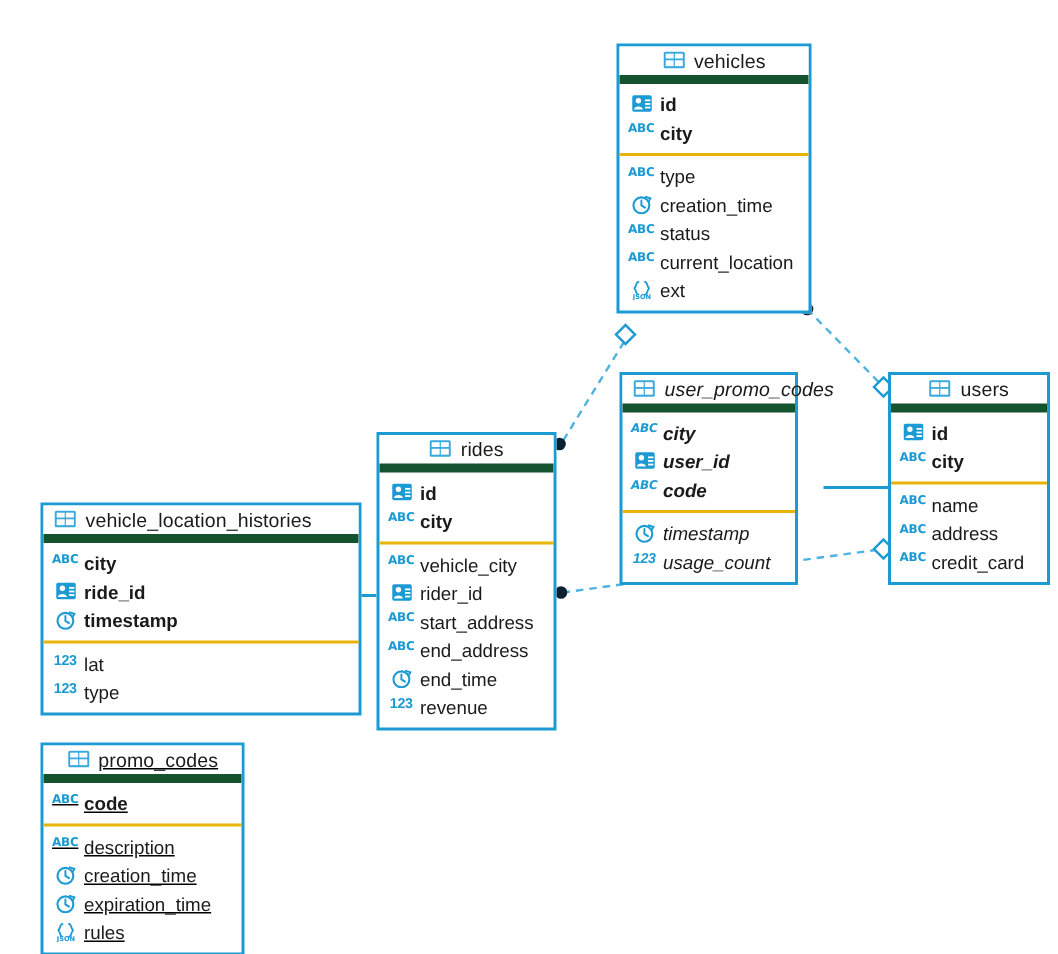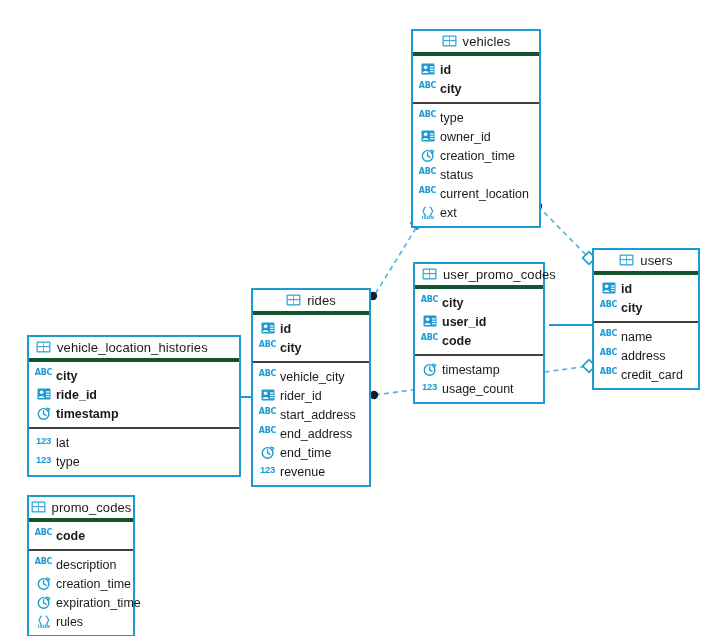--- a/index.html
+++ b/index.html
@@ -37,21 +37,21 @@
   .entity {
     position: absolute;
     z-index: 2;
     background: #ffffff;
     border: 2px solid #1b9ad4;
     box-sizing: border-box;
     box-shadow: 0 0 0 0 rgba(0,0,0,0);
   }
 
   .entity-header {
-    border-bottom: 4px solid #14532d;
+    border-bottom: 6px solid #14532d;
     background: #ffffff;
     height: 25px;
     display: flex;
     align-items: center;
     justify-content: center;
     padding: 0 18px;
     box-sizing: border-box;
     gap: 6px;
   }
   .entity-header.left-align {
@@ -62,21 +62,21 @@
     font-size: 13px;
     color: #1a1a1a;
     white-space: nowrap;
     letter-spacing: .1px;
   }
 
   .section {
     padding: 4px 0 4px 0;
   }
   .section.keys {
-    border-bottom: 2px solid #404040;
+    border-bottom: 2px solid #eab308;
   }
 
   .field {
     display: flex;
     align-items: center;
     height: 19px;
     padding-left: 7px;
     gap: 5px;
     white-space: nowrap;
   }
@@ -189,33 +189,20 @@
         </div>
         <div class="section cols">
           <div class="field">
             <span class="icon">
               <span class="icon-abc">ABC</span>
             </span>
             <span class="field-label">type</span>
           </div>
           <div class="field">
             <span class="icon">
-              <svg width="14" height="12" viewBox="0 0 14 12">
-                <rect x="0.5" y="0.5" width="13" height="11" rx="1.2" fill="#1b9ad4"></rect>
-                <circle cx="4.6" cy="4.2" r="1.8" fill="#ffffff"></circle>
-                <path d="M1.6 10 C1.8 7.3 7.4 7.3 7.6 10 Z" fill="#ffffff"></path>
-                <rect x="9" y="3.3" width="3.6" height="1.2" fill="#ffffff"></rect>
-                <rect x="9" y="5.7" width="3.6" height="1.2" fill="#ffffff"></rect>
-                <rect x="9" y="8.1" width="3.6" height="1.2" fill="#ffffff"></rect>
-              </svg>
-            </span>
-            <span class="field-label">owner_id</span>
-          </div>
-          <div class="field">
-            <span class="icon">
               <svg width="14" height="13" viewBox="0 0 14 13">
                 <circle cx="6.6" cy="6.9" r="5.3" fill="#ffffff" stroke="#1b9ad4" stroke-width="1.4"></circle>
                 <path d="M6.6 3.6 L6.6 6.9 L9 8.4" stroke="#1b9ad4" stroke-width="1.3" fill="none" stroke-linecap="round"></path>
                 <path d="M9.6 1.2 L12.6 2.2 L11.4 4.4" stroke="#1b9ad4" stroke-width="1.3" fill="none" stroke-linecap="round"></path>
               </svg>
             </span>
             <span class="field-label">creation_time</span>
           </div>
           <div class="field">
             <span class="icon">
@@ -234,21 +221,21 @@
               <svg width="14" height="13" viewBox="0 0 14 13">
                 <path d="M4.6 1 C2.6 1 3.4 5.2 1.4 5.2 C3.4 5.2 2.6 9.4 4.6 9.4" stroke="#1b9ad4" stroke-width="1.2" fill="none" stroke-linecap="round"></path>
                 <path d="M9 1 C11 1 10.2 5.2 12.2 5.2 C10.2 5.2 11 9.4 9 9.4" stroke="#1b9ad4" stroke-width="1.2" fill="none" stroke-linecap="round"></path>
                 <text x="6.9" y="12.6" font-size="4.4" font-family="DejaVu Sans, sans-serif" font-weight="bold" fill="#1b9ad4" text-anchor="middle">JSON</text>
               </svg>
             </span>
             <span class="field-label">ext</span>
           </div>
         </div>
       </div>
-      <div class="entity" style="left: 413px; top: 262px; width: 132px;">
+      <div class="entity" style="left: 413px; top: 248px; width: 119px; font-style: italic;">
         <div class="entity-header left-align">
           <span class="icon">
             <svg width="15" height="12" viewBox="0 0 15 12">
               <rect x="0.5" y="0.5" width="14" height="11" rx="1" fill="#3aa9dd"></rect>
               <rect x="1.8" y="1.8" width="5.3" height="3.2" fill="#ffffff"></rect>
               <rect x="7.9" y="1.8" width="5.3" height="3.2" fill="#ffffff"></rect>
               <rect x="1.8" y="6.2" width="5.3" height="3.9" fill="#ffffff"></rect>
               <rect x="7.9" y="6.2" width="5.3" height="3.9" fill="#ffffff"></rect>
             </svg>
           </span>
@@ -491,21 +478,21 @@
             <span class="field-label">lat</span>
           </div>
           <div class="field">
             <span class="icon">
               <span class="icon-123">123</span>
             </span>
             <span class="field-label">type</span>
           </div>
         </div>
       </div>
-      <div class="entity" style="left: 27px; top: 495px; width: 108px;">
+      <div class="entity" style="left: 27px; top: 495px; width: 136px; text-decoration: underline;">
         <div class="entity-header">
           <span class="icon">
             <svg width="15" height="12" viewBox="0 0 15 12">
               <rect x="0.5" y="0.5" width="14" height="11" rx="1" fill="#3aa9dd"></rect>
               <rect x="1.8" y="1.8" width="5.3" height="3.2" fill="#ffffff"></rect>
               <rect x="7.9" y="1.8" width="5.3" height="3.2" fill="#ffffff"></rect>
               <rect x="1.8" y="6.2" width="5.3" height="3.9" fill="#ffffff"></rect>
               <rect x="7.9" y="6.2" width="5.3" height="3.9" fill="#ffffff"></rect>
             </svg>
           </span>

